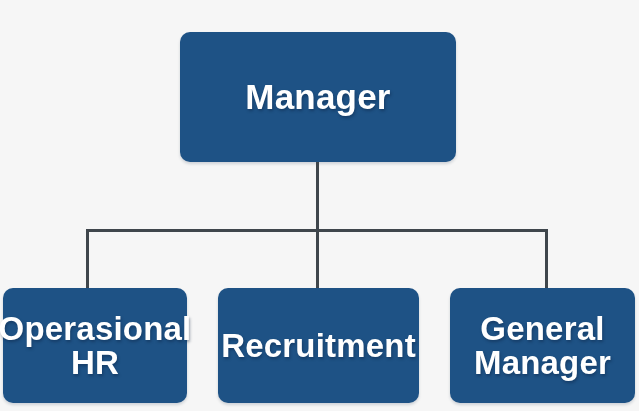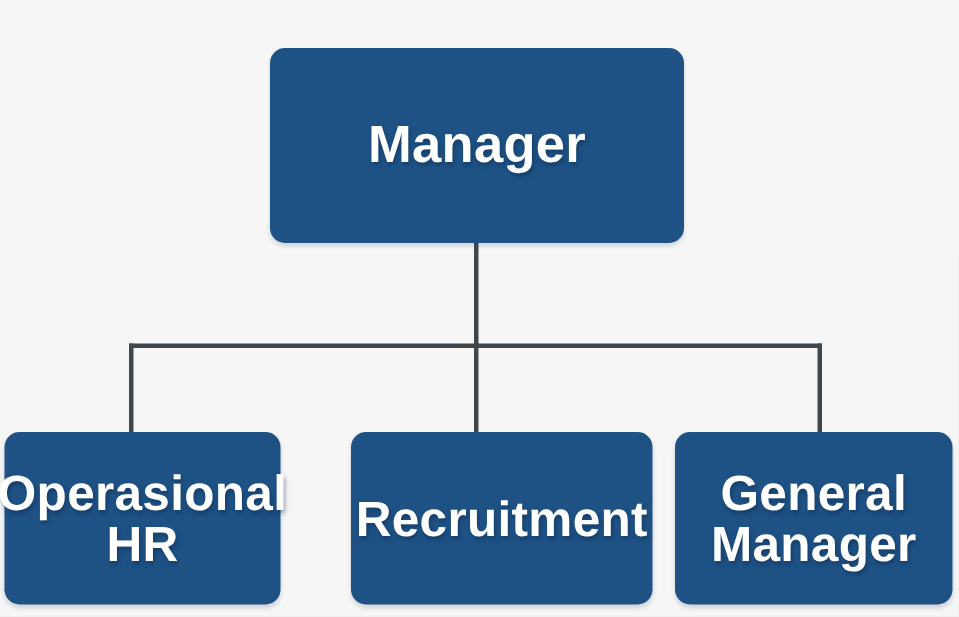--- a/index.html
+++ b/index.html
@@ -39,21 +39,21 @@
     font-size: 35px;
     line-height: 44px;
   }
   .node.child {
     top: 288px;
     height: 115px;
     font-size: 33px;
     line-height: 34px;
   }
   .node.child-1 { left: 3px;   width: 184px; }
-  .node.child-2 { left: 234px; width: 201px; text-align: right; }
+  .node.child-2 { left: 218px; width: 201px; text-align: right; }
   .node.child-3 { left: 450px; width: 185px; }
 
   .connector {
     position: absolute;
     background: var(--connector, #3f464c);
   }
   .connector.stem-center { left: 316px; top: 162px; width: 3px; height: 126px; }
   .connector.rail        { left: 86px;  top: 229px; width: 462px; height: 3px; }
   .connector.drop-left   { left: 86px;  top: 229px; width: 3px; height: 59px; }
   .connector.drop-right  { left: 545px; top: 229px; width: 3px; height: 59px; }

